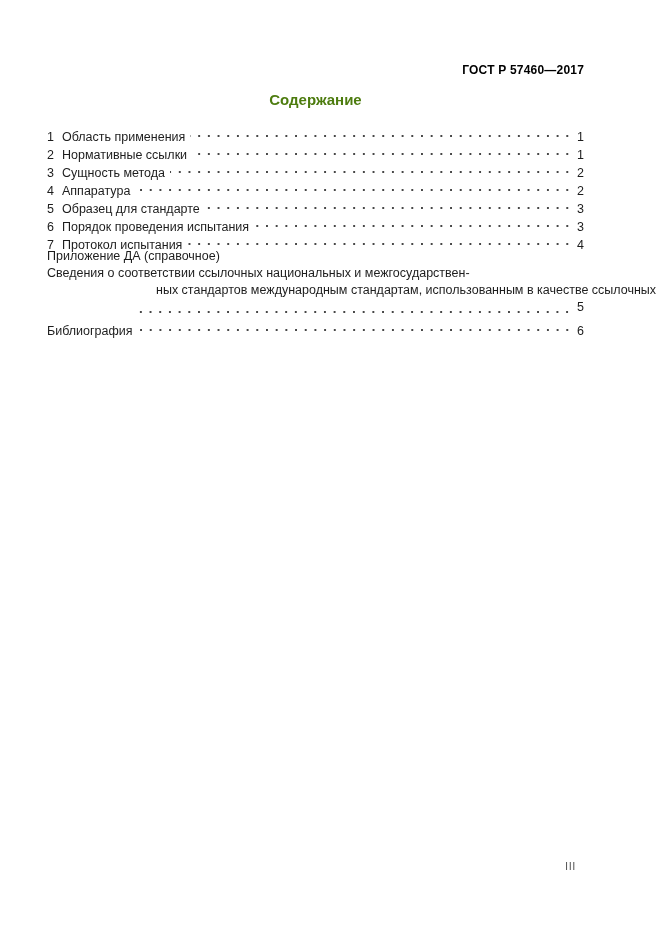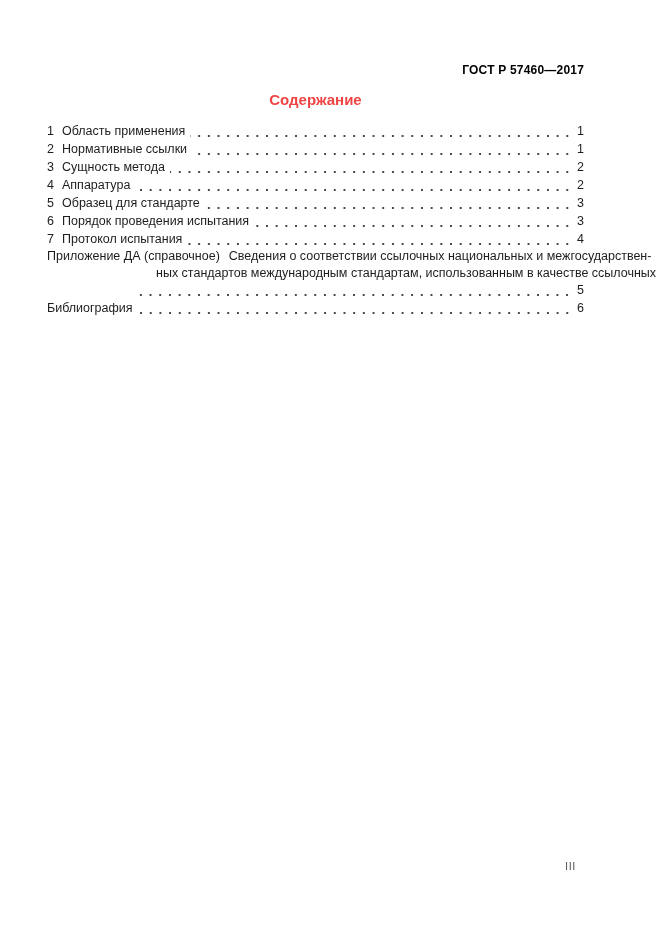--- a/index.html
+++ b/index.html
@@ -29,21 +29,21 @@
     line-height: 14px;
     letter-spacing: 0.2px;
     color: #000000;
   }
   .page-title {
     margin: 14px 0 0 0;
     text-align: center;
     font-weight: bold;
     font-size: 15px;
     line-height: 18px;
-    color: #ef4444;
+    color: #4d7c0f;
   }
   .toc {
     margin-top: 13px;
     font-size: 12.5px;
   }
   
   .toc-row {
     display: flex;
     align-items: baseline;
     height: 18px;
@@ -56,33 +56,35 @@
   .toc-num {
     flex: none;
     width: 15px;
     background: #ffffff;
   }
   .toc-label {
     flex: none;
     background: #ffffff;
     padding-right: 5px;
     white-space: nowrap;
+    margin-top: 6px;
   }
   .toc-spacer {
     flex: 1;
   }
   .toc-page {
     flex: none;
     background: #ffffff;
     padding-left: 5px;
   }
   .apx-line1 {
     display: flex;
     line-height: 17px;
     white-space: nowrap;
+    flex-direction: column;
   }
   .apx-label {
     flex: none;
     padding-right: 9px;
   }
   .apx-line2 {
     margin-left: 109px;
     line-height: 17px;
     white-space: nowrap;
   }

